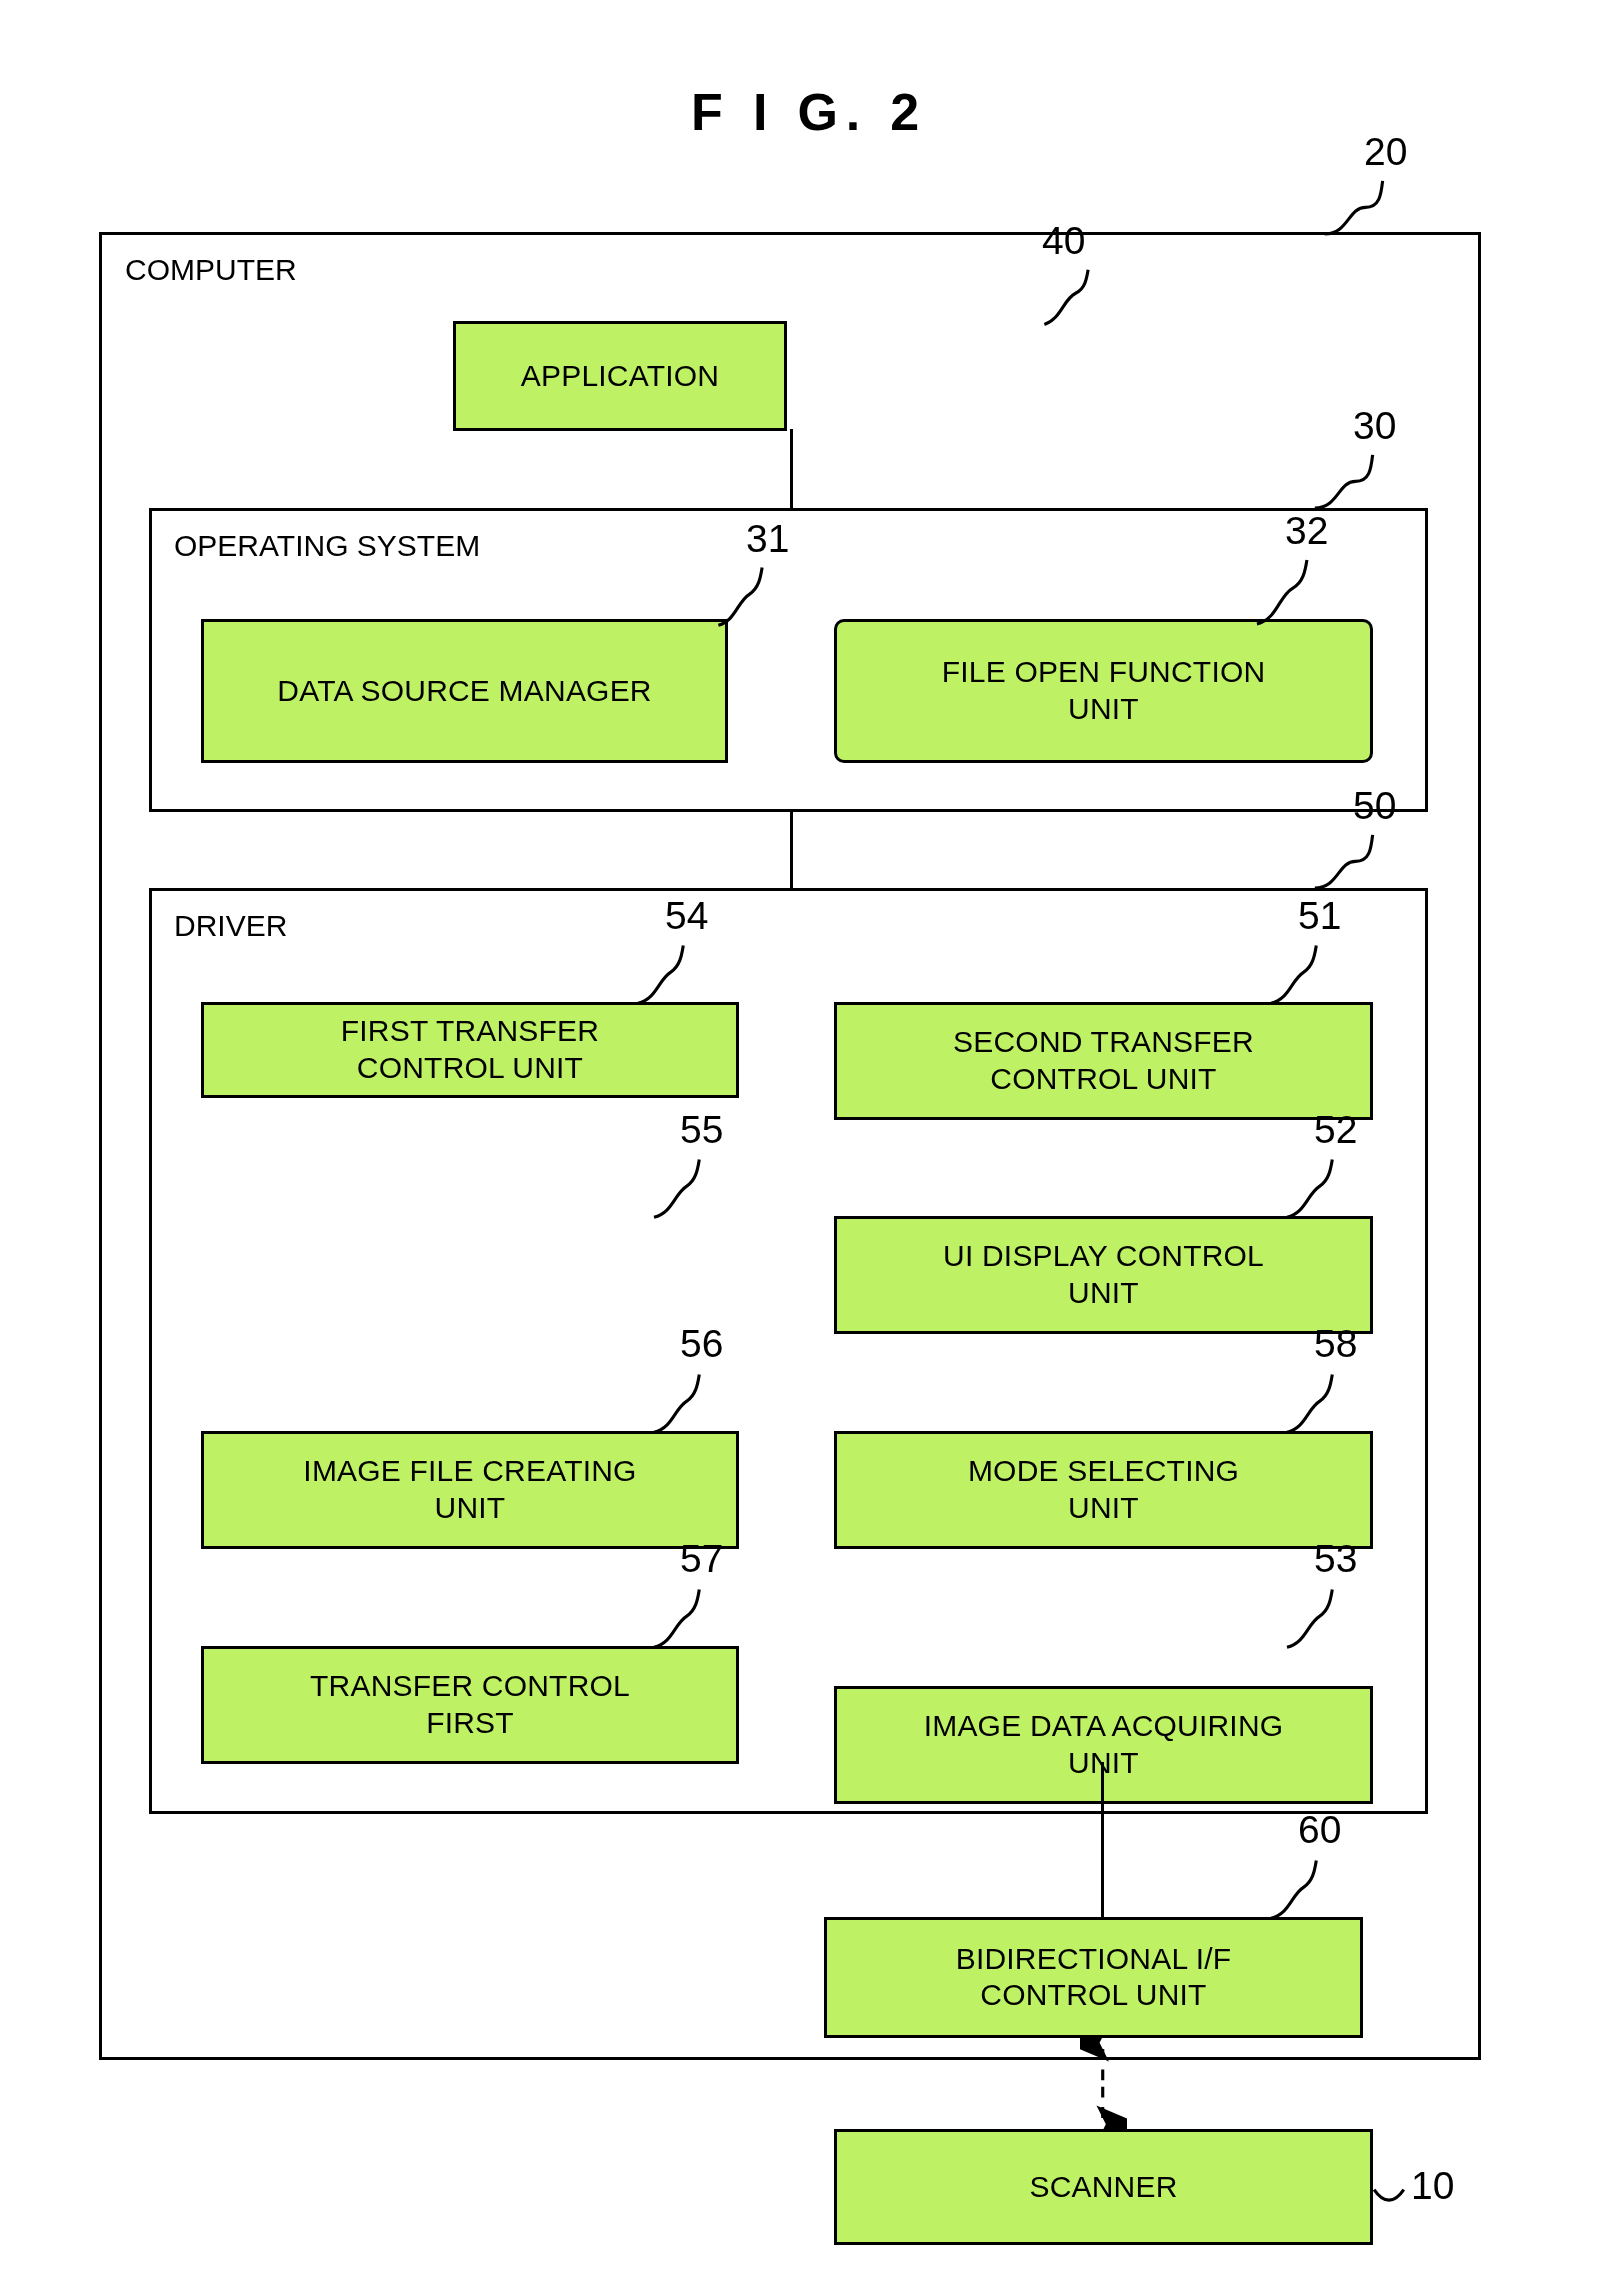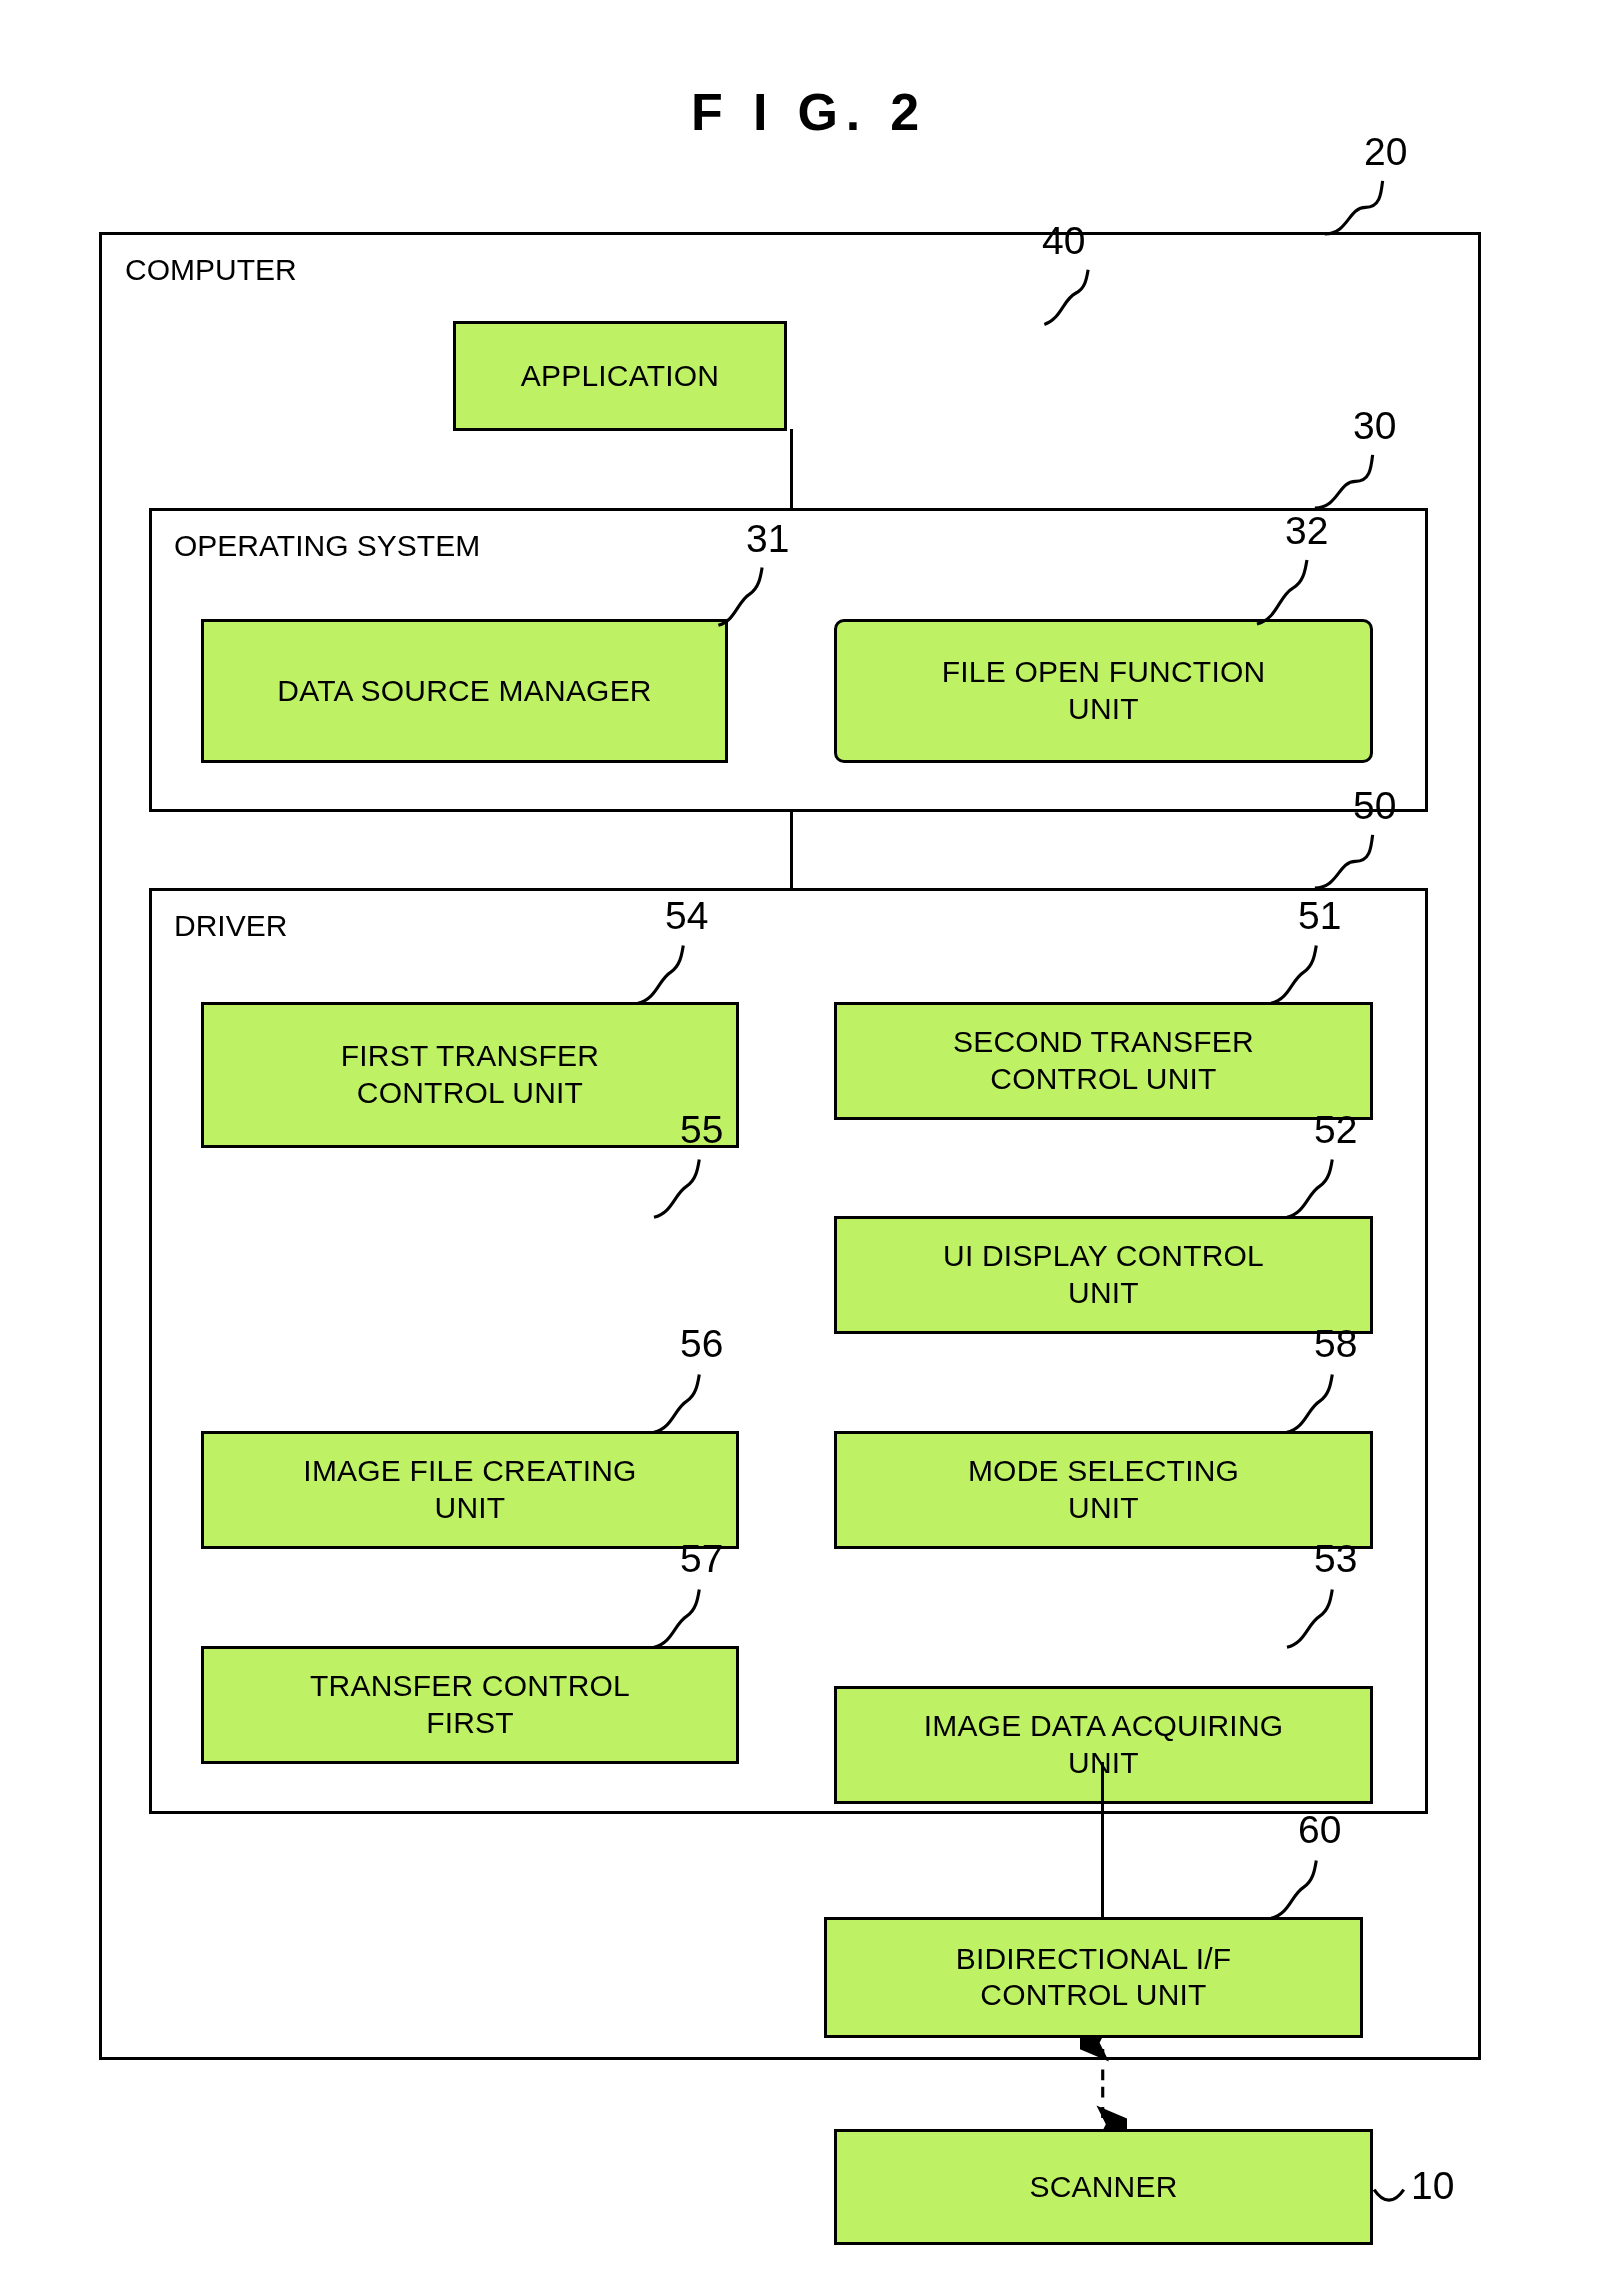--- a/index.html
+++ b/index.html
@@ -112,21 +112,21 @@
 
   <div class="sect-title" style="left:174px;top:911px;">DRIVER</div>
 
   <div class="leader" style="left:1307px;top:833px;width:125px;height:63px;">
     <svg width="125" height="63" viewBox="0 0 160 80">
       <path d="M 10 70 C 40 70 40 36 62 36 C 80 36 82 20 84 2" fill="none" stroke="#000" stroke-width="4"></path>
     </svg>
   </div>
   <div class="ref" style="left:1353px;top:786px;">50</div>
 
-  <div class="box" style="left:201px;top:1002px;width:538px;height:146px;">
+  <div class="box" style="left:201px;top:1002px;width:538px;height:96px;">
     <div class="boxlabel">FIRST TRANSFER
 CONTROL UNIT</div>
   </div>
   <div class="leader" style="left:627px;top:944px;width:125px;height:64px;">
     <svg width="125" height="64" viewBox="0 0 160 82">
       <path d="M 14 76 C 38 70 40 46 56 36 C 68 28 70 14 72 2" fill="none" stroke="#000" stroke-width="4"></path>
     </svg>
   </div>
   <div class="ref" style="left:665px;top:896px;">54</div>
 

